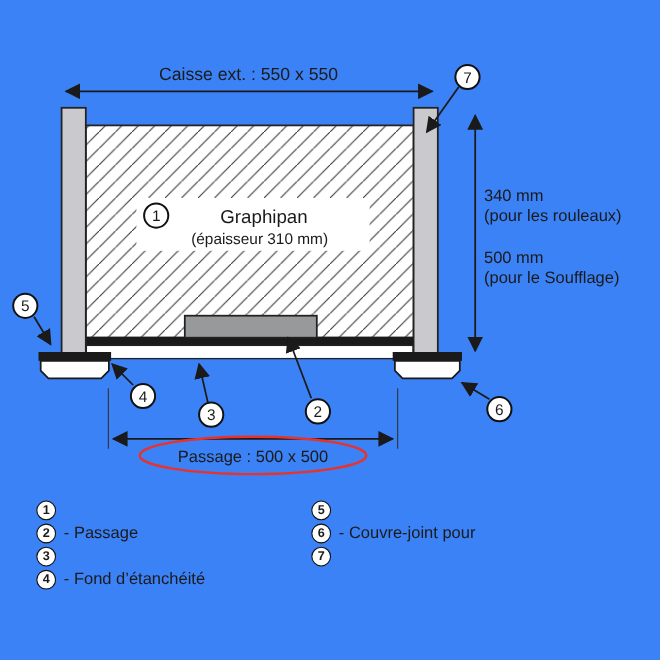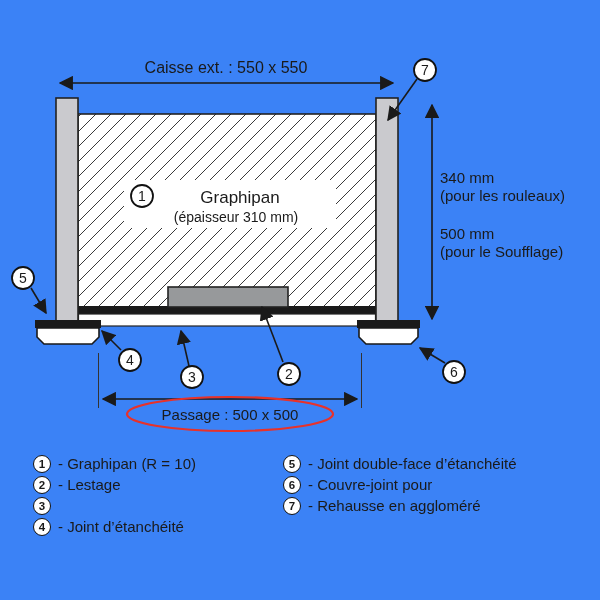--- a/index.html
+++ b/index.html
@@ -100,43 +100,40 @@
     </g>
     <g>
       <circle cx="454" cy="372" r="11" fill="#ffffff" stroke="#111111" stroke-width="1.8"></circle>
       <text x="454" y="377" font-size="14" text-anchor="middle">6</text>
     </g>
   </svg>
 
   <div class="legend" style="left:33px;top:453px;">
     <div class="legend-row">
       <span class="lnum">1</span>
-      <span>- Graphipan (R = 10)</span>
     </div>
     <div class="legend-row">
       <span class="lnum">2</span>
-      <span>- Lestage</span>
+      <span>- Passage</span>
     </div>
     <div class="legend-row">
       <span class="lnum">3</span>
     </div>
     <div class="legend-row">
       <span class="lnum">4</span>
-      <span>- Joint d’étanchéité</span>
+      <span>- Fond d’étanchéité</span>
     </div>
   </div>
 
   <div class="legend" style="left:283px;top:453px;">
     <div class="legend-row">
       <span class="lnum">5</span>
-      <span>- Joint double-face d’étanchéité</span>
     </div>
     <div class="legend-row">
       <span class="lnum">6</span>
       <span>- Couvre-joint pour</span>
     </div>
     <div class="legend-row">
       <span class="lnum">7</span>
-      <span>- Rehausse en aggloméré</span>
     </div>
   </div>
 
 </div>
 
 </body></html>

